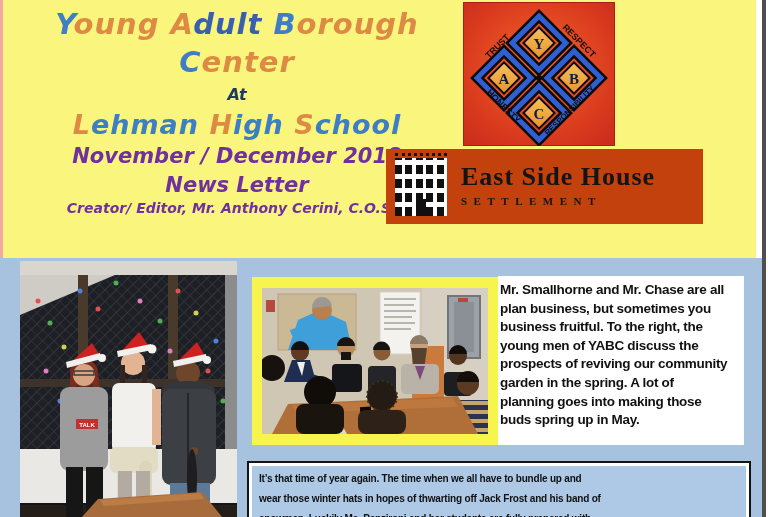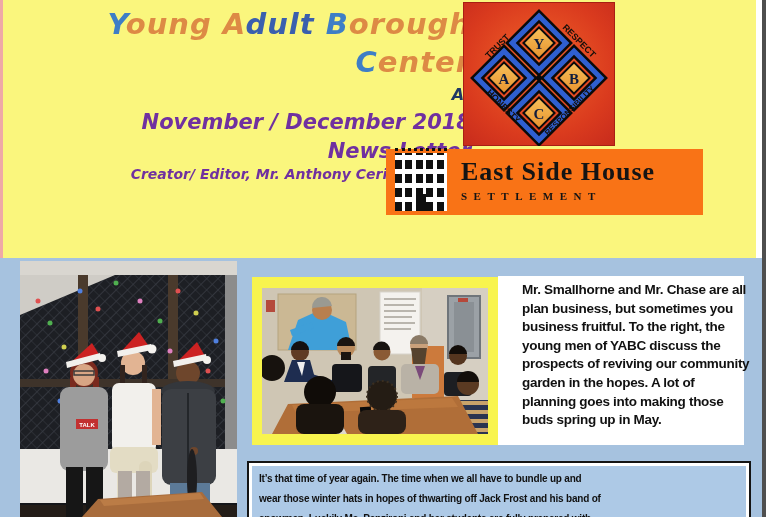--- a/index.html
+++ b/index.html
@@ -2,33 +2,33 @@
 <html style="--yellow-bg: #faf67d; --frame-yellow: #f8f44e; --blue-bg: #a6c2df; --box-blue: #adc9e6; --title-blue: #3e7ec6; --title-orange: #dd8a45; --title-darkblue: #3a5fae; --navy: #1f3864; --purple: #7030a0; --pink-edge: #efa9a6; --border-dark: #4f4f4f; --logo-red: #d6341d; --logo-blue: #2f5fd0; --logo-orange: #eda23f;"><head>
 <meta charset="utf-8">
 <style>
   html,body{margin:0;padding:0;background:#ffffff;}
   .page{position:relative;width:768px;height:517px;overflow:hidden;background:#ffffff;
         font-family:"Liberation Sans",sans-serif;}
 
   
   .header-yellow{position:absolute;left:0;top:0;width:753px;height:258px;
                  background:var(--yellow-bg);border-left:3px solid var(--pink-edge);}
-  .masthead{position:absolute;left:0;top:5px;width:468px;text-align:right;
+  .masthead{position:absolute;left:0;top:5px;width:468px;text-align:center;
             font-family:"DejaVu Sans",sans-serif;font-style:italic;font-weight:bold;}
   .title-line{font-size:29px;line-height:38px;letter-spacing:1px;white-space:nowrap;}
   .at-line{font-size:16px;line-height:27px;color:var(--navy);}
   .school-line{font-size:27px;line-height:34px;letter-spacing:1px;white-space:nowrap;}
   .date-line{font-size:21px;line-height:29px;color:var(--purple);white-space:nowrap;}
   .credit-line{font-size:14px;line-height:17px;color:var(--purple);white-space:nowrap;}
 
   
   .yabc-logo{position:absolute;left:460px;top:2px;width:152px;height:144px;}
 
   
-  .esh-logo{position:absolute;left:383px;top:149px;width:317px;height:66px;background:#f97316;
+  .esh-logo{position:absolute;left:383px;top:149px;width:317px;height:75px;background:#c2410c;
             display:flex;align-items:center;}
   .building{position:relative;width:52px;height:58px;margin-left:9px;background:#101010;
             background-image:
               repeating-linear-gradient(90deg, transparent 0 7px, #ffffff 7px 10.4px),
               repeating-linear-gradient(0deg, transparent 0 9px, #ffffff 9px 14px);}
   .building::before{content:"";position:absolute;left:0;top:-5px;width:100%;
                     border-top:3px dotted #101010;}
   .building .door{position:absolute;left:21px;bottom:0;width:10px;height:17px;background:#101010;}
   .esh-text{margin-left:14px;color:#141414;font-family:"Liberation Serif",serif;}
   .esh-line1{font-size:26px;font-weight:bold;letter-spacing:1px;line-height:28px;}
@@ -37,21 +37,21 @@
   
   .body-blue{position:absolute;left:0;top:258px;width:762px;height:259px;background:var(--blue-bg);}
 
   .photo-santa{position:absolute;left:20px;top:3px;width:217px;height:256px;overflow:hidden;}
 
   .yellow-frame{position:absolute;left:252px;top:19px;width:246px;height:168px;
                 background:var(--frame-yellow);}
   .photo-meeting{position:absolute;left:10px;top:11px;width:226px;height:146px;overflow:hidden;}
 
   .white-box{position:absolute;left:498px;top:18px;width:246px;height:169px;background:#ffffff;
-             box-sizing:border-box;padding:5px 24px;}
+             box-sizing:border-box;padding:5px 2px;}
   .white-box .tline{font-weight:bold;font-size:13.5px;line-height:18.6px;letter-spacing:-0.3px;
                     color:#111;white-space:nowrap;}
 
   .bottom-box{position:absolute;left:247px;top:203px;width:504px;height:70px;
               box-sizing:border-box;border:2px solid #141414;background:#ffffff;padding:3px;}
   .bottom-box-inner{width:100%;height:100%;box-sizing:border-box;background:var(--box-blue);
                     padding:3px 7px;}
   .bottom-box .tline{font-weight:bold;font-size:10px;line-height:20px;letter-spacing:-0.2px;
                      color:#111;white-space:nowrap;}
 
@@ -62,20 +62,21 @@
 </head>
 <body>
 
 <div class="page">
 
   <section class="header-yellow">
     <div class="masthead">
       <div class="title-line"><span style="color: rgb(62, 126, 198);">Y</span><span style="color: rgb(221, 138, 69);">oung </span><span style="color: rgb(221, 138, 69);">A</span><span style="color: rgb(58, 95, 174);">dult </span><span style="color: rgb(62, 126, 198);">B</span><span style="color: rgb(221, 138, 69);">orough</span></div>
       <div class="title-line"><span style="color: rgb(62, 126, 198);">C</span><span style="color: rgb(221, 138, 69);">enter</span></div>
       <div class="at-line">At</div>
+      <div class="school-line"><span style="color: rgb(221, 138, 69);">L</span><span style="color: rgb(62, 126, 198);">ehman </span><span style="color: rgb(221, 138, 69);">H</span><span style="color: rgb(62, 126, 198);">igh </span><span style="color: rgb(221, 138, 69);">S</span><span style="color: rgb(62, 126, 198);">chool</span></div>
       <div class="date-line">November / December 2018</div>
       <div class="date-line">News Letter</div>
       <div class="credit-line">Creator/ Editor, Mr. Anthony Cerini, C.O.S.A</div>
     </div>
 
     <div class="yabc-logo">
       <svg width="152" height="144" viewBox="0 0 152 144">
         <defs>
           <radialGradient id="rg" cx="50%" cy="45%" r="75%">
             <stop offset="0%" stop-color="#f2652a"></stop>
@@ -309,21 +310,21 @@
         </svg>
       </div>
     </div>
 
     <div class="white-box">
         <div class="tline">Mr. Smallhorne and Mr. Chase are all</div>
         <div class="tline">plan business, but sometimes you</div>
         <div class="tline">business fruitful. To the right, the</div>
         <div class="tline">young men of YABC discuss the</div>
         <div class="tline">prospects of reviving our community</div>
-        <div class="tline">garden in the hopes. A lot of</div>
+        <div class="tline">garden in the spring. A lot of</div>
         <div class="tline">planning goes into making those</div>
         <div class="tline">buds spring up in May.</div>
       </div>
 
     <div class="bottom-box">
       <div class="bottom-box-inner">
           <div class="tline">It’s that time of year again. The time when we all have to bundle up and</div>
           <div class="tline">wear those winter hats in hopes of thwarting off Jack Frost and his band of</div>
           <div class="tline">snowmen. Luckily Ms. Panzironi and her students are fully prepared with</div>
         </div>

